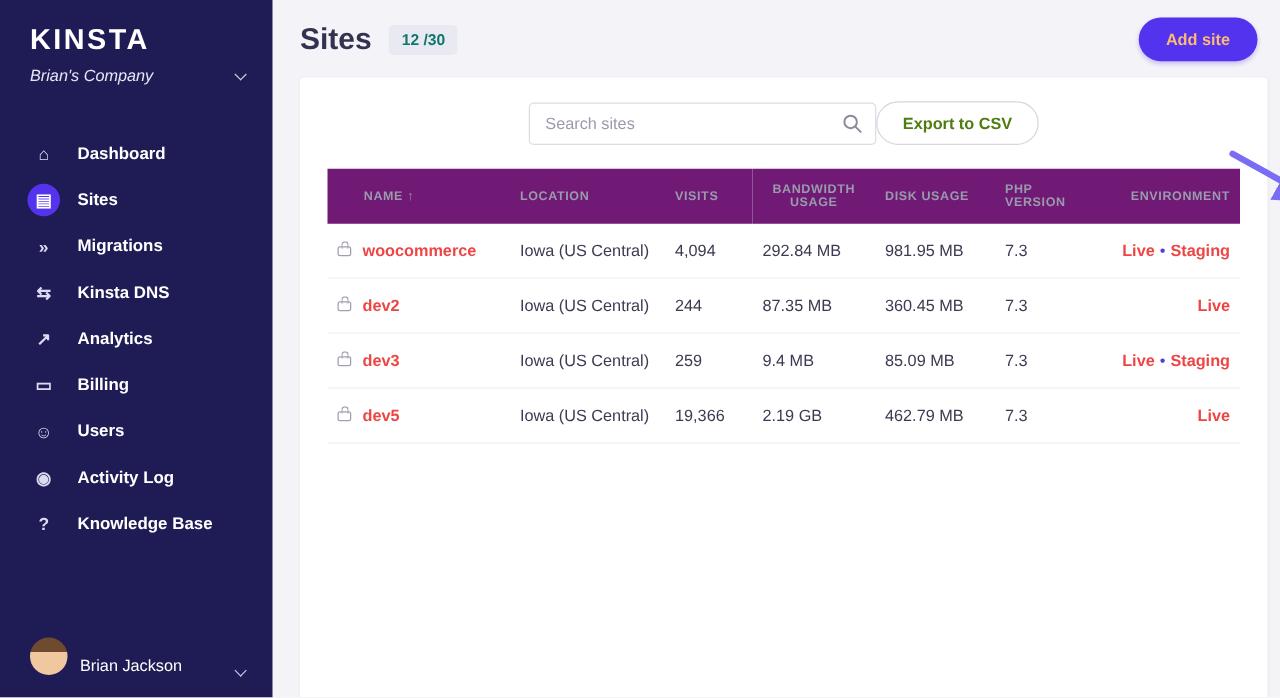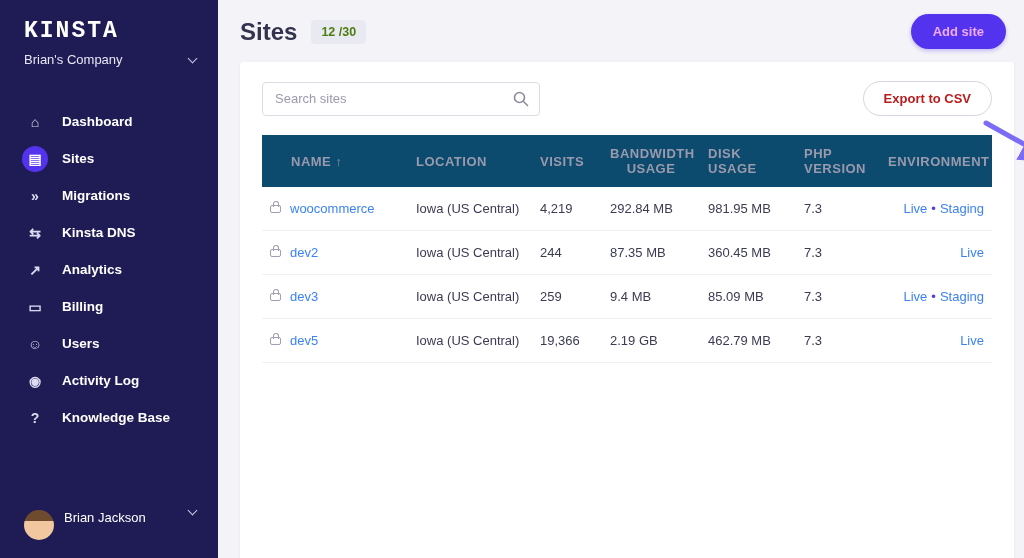--- a/index.html
+++ b/index.html
@@ -3,76 +3,76 @@
 <meta charset="utf-8">
 <style>
   * { box-sizing: border-box; }
   html,body { margin:0; padding:0; width:1024px; height:558px; overflow:hidden;
               font-family:"Liberation Sans", sans-serif; background:#f4f4f8; }
   .app { display:flex; width:100%; height:100%; position:relative; }
 
   
   .sidebar { width:218px; background:#1f1c55; color:#fff; flex:none; position:relative; }
   .logo { font-size:23px; font-weight:800; letter-spacing:2px; padding:18px 24px 4px;
-          text-transform:uppercase; cursor:pointer;font-family:Liberation Mono, monospace; }
+          text-transform:uppercase; cursor:pointer; }
   .company { display:flex; align-items:center; justify-content:space-between;
-             padding:4px 22px 14px 24px; font-size:13px; color:#e8e7f5; cursor:pointer; }
+             padding:4px 22px 14px 24px; font-size:13px; color:#e8e7f5; cursor:pointer;font-style:italic; }
   .chev { width:7px; height:7px; border-right:1.6px solid #c9c8e2; border-bottom:1.6px solid #c9c8e2;
           transform:rotate(45deg); margin-top:-3px; flex:none; }
   .nav { margin-top:22px; }
   .nav-item { display:flex; align-items:center; gap:14px; height:37px; padding:0 14px 0 22px;
               font-size:13.5px; font-weight:600; color:#ffffff; cursor:pointer; }
   .nav-icon { width:26px; height:26px; flex:none; display:flex; align-items:center; justify-content:center;
               font-size:14px; color:#dddbf2; border-radius:50%; }
   .nav-item.active .nav-icon { background:#5333ed; color:#fff; }
-  .user { position:absolute; bottom:0; left:0; right:0; display:flex; align-items:flex-start; gap:10px;
+  .user { position:absolute; bottom:0; left:0; right:0; display:flex; align-items:flex-end; gap:10px;
           padding:16px 22px 18px 24px; font-size:13px; cursor:pointer; }
   .avatar { width:30px; height:30px; border-radius:50%; flex:none;
             background:linear-gradient(180deg,#6e4a2e 0%,#6e4a2e 38%,#f0c79e 38%); }
   .user .chev { margin-left:auto; }
 
   
   .main { flex:1; display:flex; flex-direction:column; position:relative; }
   .page-header { display:flex; align-items:center; gap:14px; padding:14px 12px 13px 22px; }
   .page-title { margin:0; font-size:24px; font-weight:700; color:#33334f; }
-  .badge { background:#e9e9f1; color:#4d7c0f; font-size:12.5px; font-weight:700;
+  .badge { background:#e9e9f1; color:#0f766e; font-size:12.5px; font-weight:700;
            padding:5px 10px; border-radius:4px; }
-  .add-site { margin-left:auto; margin-right:6px; background:#5333ed; color:#f0abfc; border:none;
+  .add-site { margin-left:auto; margin-right:6px; background:#5333ed; color:#fdba74; border:none;
               border-radius:20px; padding:10px 22px; font-size:13px; font-weight:700; cursor:pointer;
               box-shadow:0 2px 4px rgba(83,51,237,.3); }
 
   .card { flex:1; background:#fff; margin:0 10px 0 22px; border-radius:3px 3px 0 0;
           box-shadow:0 1px 3px rgba(40,40,80,.08); overflow:hidden; }
-  .toolbar { display:flex; align-items:center; justify-content:space-between; padding:19px 22px; }
+  .toolbar { display:flex; align-items:center; justify-content:center; padding:19px 22px; }
   .search { position:relative; width:278px; }
   .search input { width:100%; height:34px; border:1px solid #dcdce4; border-radius:4px;
                   padding:0 34px 0 12px; font-size:13px; color:#3b3b52; outline:none; }
   .search input::placeholder { color:#9a9aae; }
   .search-icon { position:absolute; right:10px; top:8px; width:18px; height:18px; }
   .export { background:#fff; border:1px solid #d6d6e0; border-radius:18px; padding:9px 20px;
-            font-size:13px; font-weight:700; color:#b91c1c; cursor:pointer; }
+            font-size:13px; font-weight:700; color:#4d7c0f; cursor:pointer; }
 
   table { border-collapse:collapse; width:calc(100% - 44px); margin:0 22px; table-layout:fixed; }
-  thead th { background:#0c4a6e; color:#9a9aad; font-size:13px; font-weight:700;
+  thead th { background:#701a75; color:#9a9aad; font-size:10px; font-weight:700;
              letter-spacing:.5px; text-align:left; padding:11px 8px; cursor:pointer; }
   th.col-name { width:146px; padding-left:29px; }
   th.col-location { width:124px; }
   th.col-visits { width:70px; }
   th.col-bandwidth { width:98px;text-align:center; }
   th.col-disk { width:96px;margin-left:40px; }
   th.col-php { width:84px; }
   th.col-environment { width:112px; text-align:right; white-space:nowrap; }
   tbody td { padding:14px 8px; border-bottom:1px solid #eef0f3; font-size:13px; color:#3b3b52; }
   tbody td.cell-env { text-align:right; white-space:nowrap; }
   .name-wrap { display:flex; align-items:center; }
   .lock { width:11px; height:8px; border:1.2px solid #a0a0b2; border-radius:2px;
           position:relative; margin-right:9px; flex:none; }
   .lock::before { content:""; position:absolute; top:-5px; left:1.5px; width:4px; height:5px;
                   border:1.2px solid #a0a0b2; border-bottom:none; border-radius:3px 3px 0 0; }
-  a.site-link, a.env-link { color:#3b82f6; text-decoration:none; }
+  a.site-link, a.env-link { color:#ef4444; text-decoration:none;font-weight:bold; }
   .env-sep { color:#4f3bea; margin:0 4px; }
   .sort-arrow { color:#9a9aad; }
 
   .annotations { position:absolute; left:0; top:0; width:1024px; height:558px;
                  pointer-events:none; z-index:10; }
 </style>
 </head>
 <body>
 
 <div class="app">
@@ -161,21 +161,21 @@
           </thead>
         <tbody>
             <tr>
     <td class="cell-name">
       <div class="name-wrap">
         <span class="lock"></span>
         <a href="#" class="site-link">woocommerce</a>
       </div>
     </td>
     <td class="cell-location">Iowa (US Central)</td>
-    <td class="cell-visits">4,219</td>
+    <td class="cell-visits">4,094</td>
     <td class="cell-bandwidth">292.84 MB</td>
     <td class="cell-disk">981.95 MB</td>
     <td class="cell-php">7.3</td>
     <td class="cell-env"><a href="#" class="env-link">Live</a><span class="env-sep">•</span><a href="#" class="env-link">Staging</a></td>
   </tr>
             <tr>
     <td class="cell-name">
       <div class="name-wrap">
         <span class="lock"></span>
         <a href="#" class="site-link">dev2</a>

